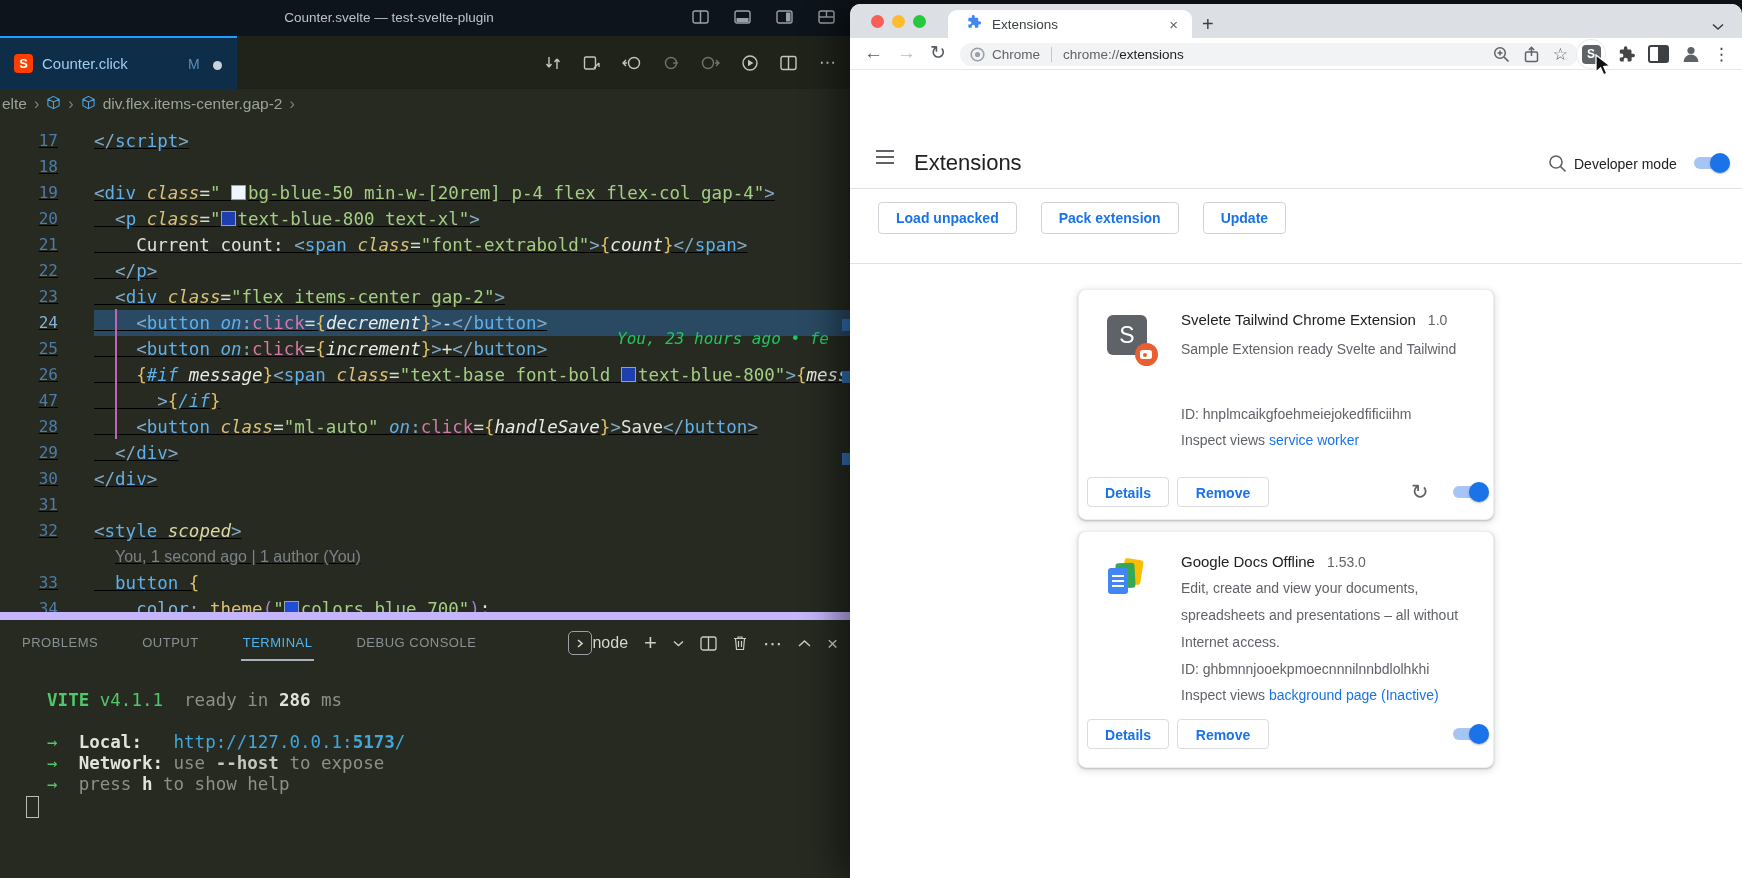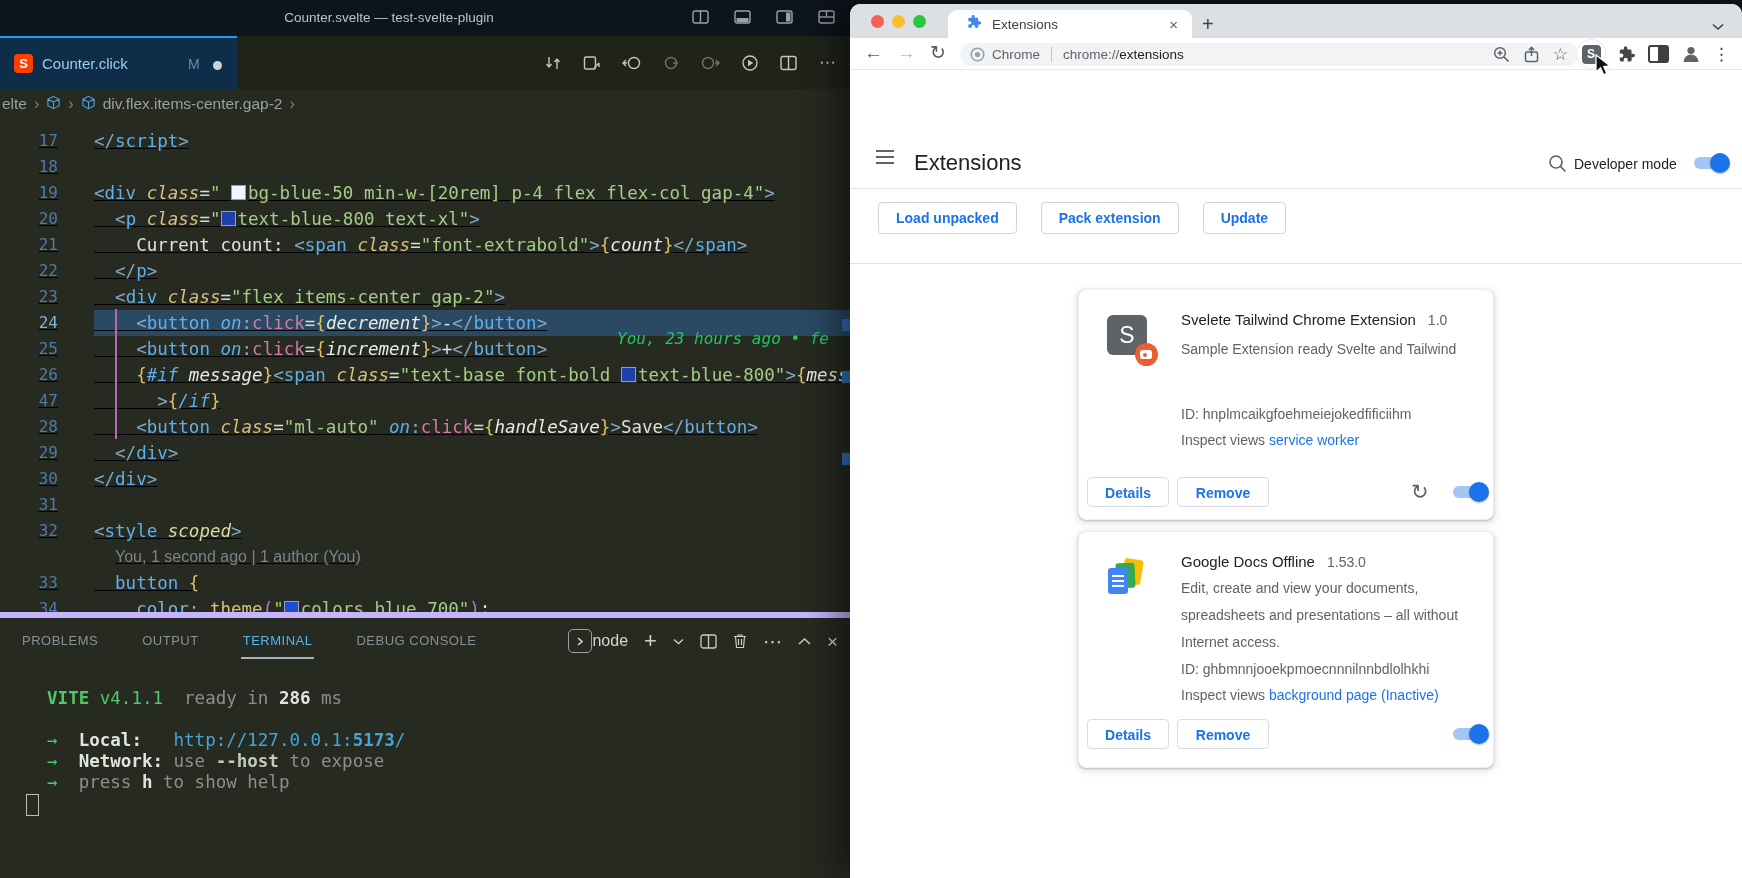--- a/index.html
+++ b/index.html
@@ -31,21 +31,21 @@
   .blame-block{height:26px;line-height:26px;padding-left:115px;color:#7b828a;font-size:16px;font-family:"Liberation Sans",sans-serif;}
   .tk-p{color:#83a8c3}.tk-tag{color:#5fb0ea}.tk-attr{color:#d9c17a;font-style:italic}
   .tk-op{color:#d5dbd0}.tk-str{color:#a5cd85}.tk-br{color:#e0bf6a}
   .tk-var{color:#e8ece4;font-style:italic}.tk-kw{color:#5fb0ea;font-style:italic}
   .tk-ev{color:#d678a8}.tk-txt{color:#dee2da}.tk-fn{color:#d9c17a}
   .tk-prop{color:#7ab6e0}.tk-sel{color:#5fb0ea}.tk-itl{color:#dcd9a2;font-style:italic}.tk-pp{color:#b07cc6}
   .swatch{display:inline-block;width:13px;height:13px;border:1px solid #9aa0a6;vertical-align:-1px;margin-right:2px;}
   #indent-guide{position:absolute;left:115px;top:181px;width:2px;height:130px;background:#bd66b4;}
   .ruler-mark{position:absolute;left:842px;width:8px;height:12px;background:#3272b8;}
   
-  #vs-panel{position:absolute;left:0;top:612px;width:850px;height:266px;background:#262a21;border-top:6px solid #c4b5fd;box-sizing:border-box;}
+  #vs-panel{position:absolute;left:0;top:612px;width:850px;height:266px;background:#262a21;border-top:8px solid #c4b5fd;box-sizing:border-box;}
   #panel-tabs{position:absolute;left:0;top:2px;height:42px;display:flex;align-items:center;}
   .ptab{padding:0 22px;font-size:13px;letter-spacing:.5px;color:#899096;height:42px;line-height:42px;position:relative;}
   .ptab.active{color:#4db6f0;}
   .ptab.active:after{content:"";position:absolute;left:20px;right:20px;bottom:3px;height:2px;background:#a8b2ba;}
   .panel-right{position:absolute;right:0;top:2px;height:42px;display:flex;align-items:center;gap:16px;padding-right:12px;color:#c9cdc4;}
   .node-box{width:22px;height:22px;border:1.4px solid #9aa0a6;border-radius:5px;display:flex;align-items:center;justify-content:center;}
   .node-label{color:#d4d8d0;font-size:16px;margin-left:-8px;}
   .picon{font-size:19px;line-height:1;color:#c9cdc4;}
   #terminal{position:absolute;left:26px;top:70px;font-family:"DejaVu Sans Mono",monospace;font-size:17.5px;line-height:21px;white-space:pre;}
   .t-ar{color:#4ec969}.t-vb{color:#4ec969;font-weight:bold}.t-v{color:#4ec969}

